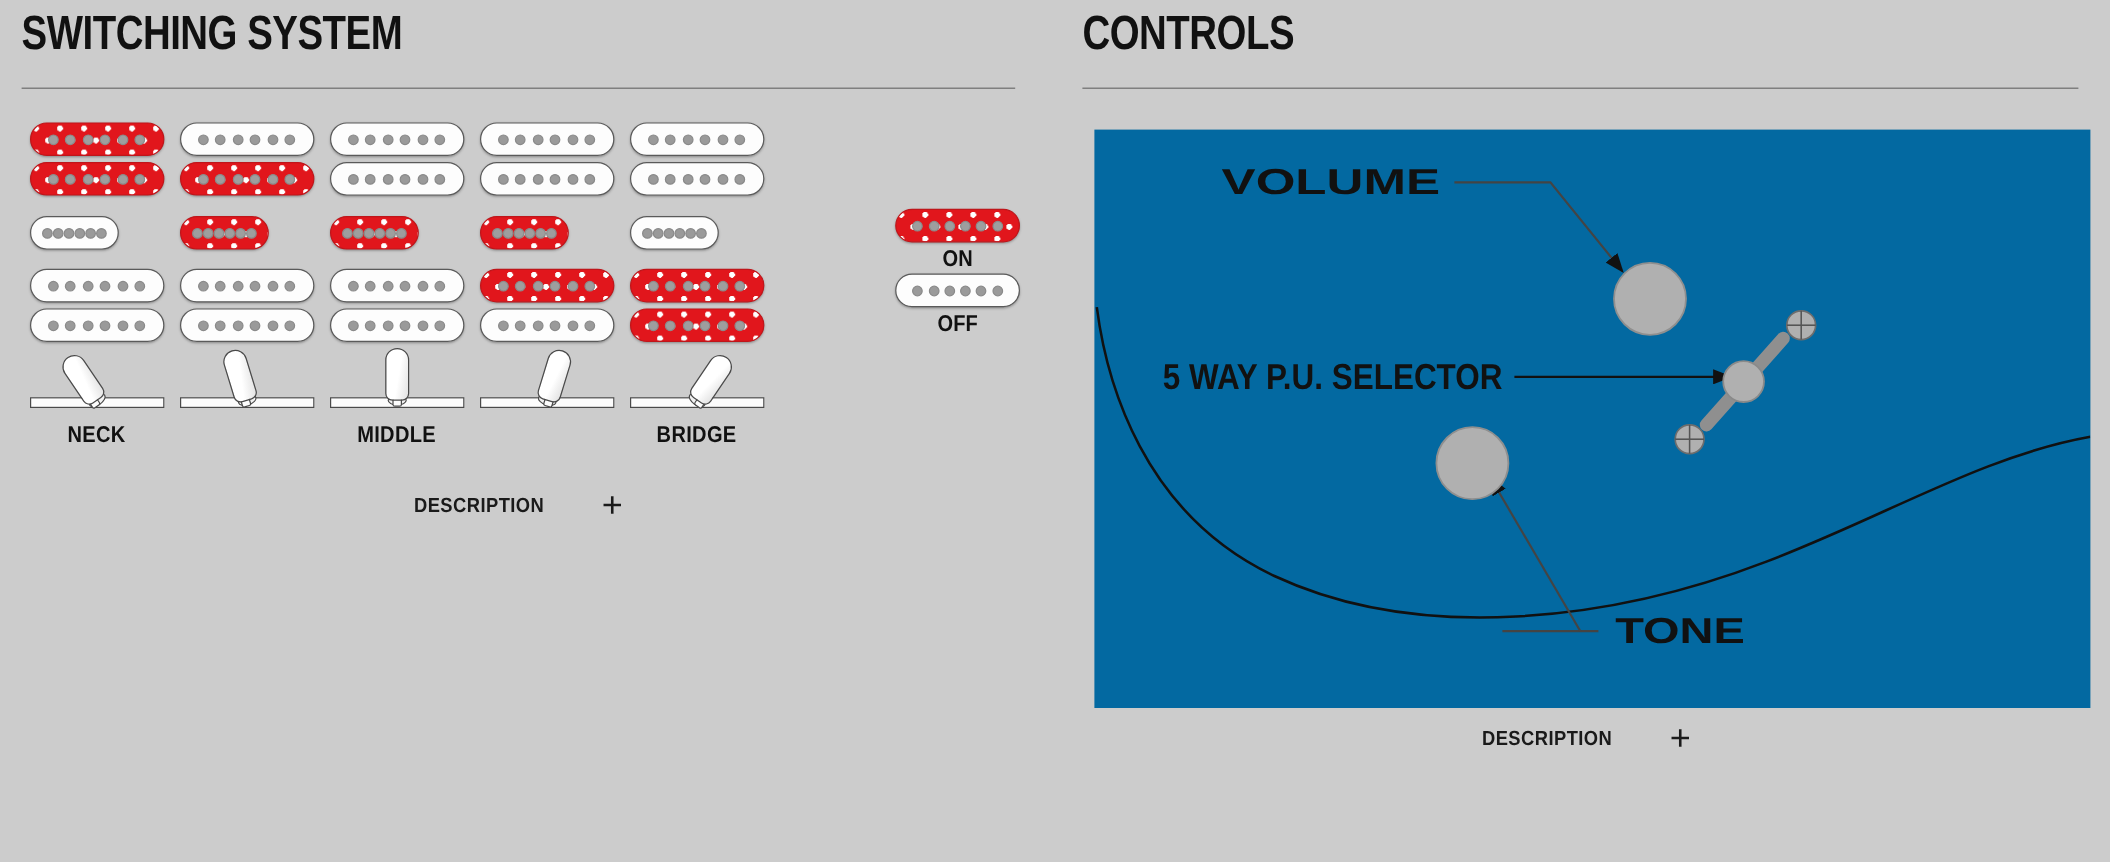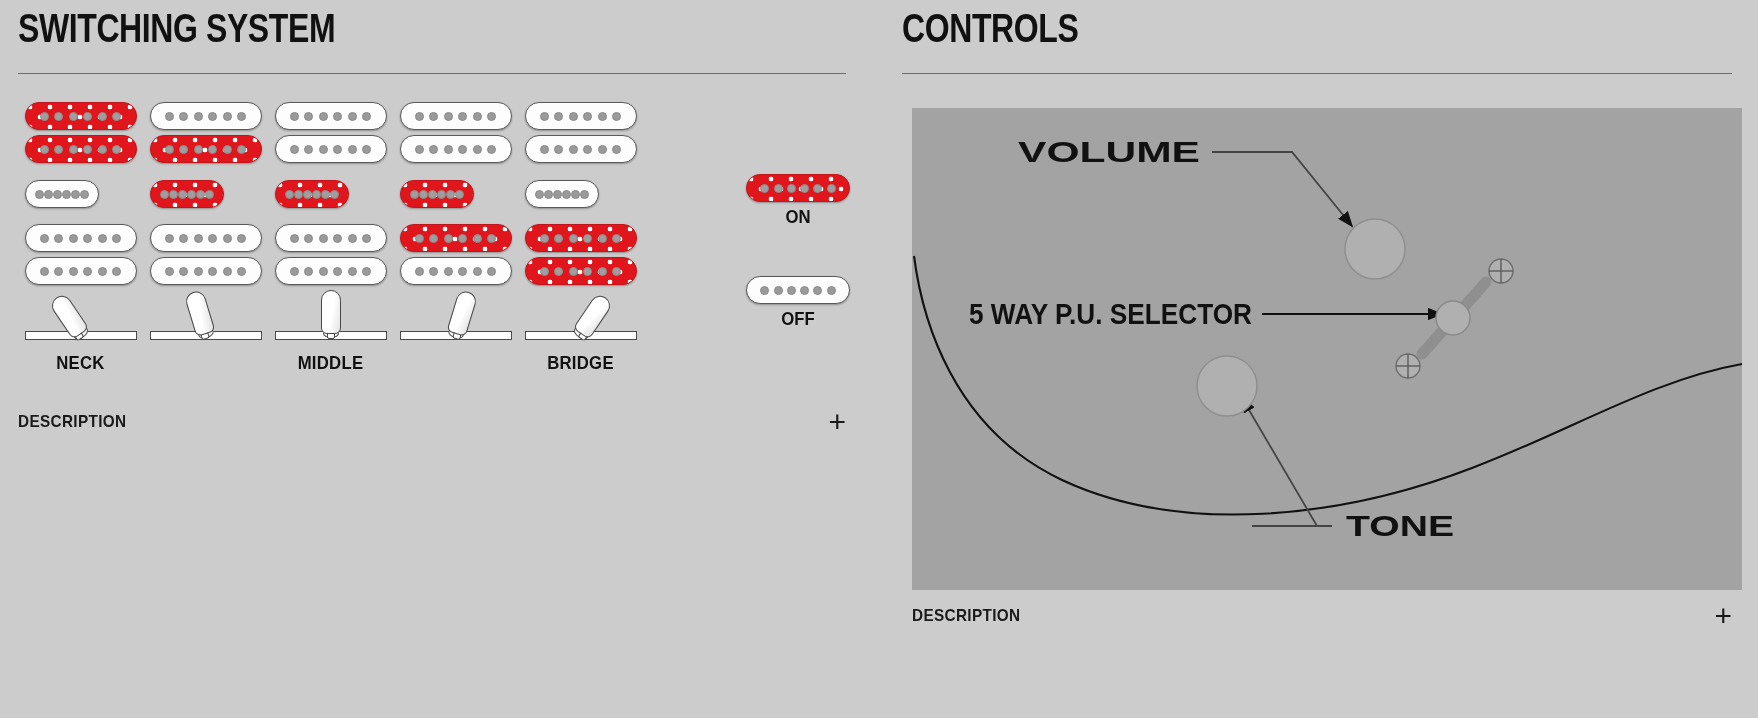--- a/index.html
+++ b/index.html
@@ -103,52 +103,52 @@
     letter-spacing: 0.3px;
     transform: scaleX(0.88);
     margin-top: 2px;
     height: 22px;
   }
 
   
   .legend {
     position: absolute; left: 720px; top: 72px; width: 120px;
   }
-  .legend-item + .legend-item { margin-top: 48px; }
+  .legend-item + .legend-item { }
   .legend-coil { width: 104px; }
   .legend-label {
     text-align: center; margin-top: 4px;
     font-family: "Liberation Sans Narrow","Liberation Sans", sans-serif;
     font-weight: bold; font-size: 19px; color: #111;
     transform: scaleX(0.88);
   }
 
   
   .desc-bar {
-    display: flex; align-items: center; justify-content: space-between; gap: 36px;
+    display: flex; align-items: center; justify-content: center; gap: 36px;
   }
   .desc-label {
     font-family: "Liberation Sans Narrow","Liberation Sans", sans-serif;
     font-weight: bold; font-size: 17px; color: #1a1a1a;
     letter-spacing: 0.4px;
     transform: scaleX(0.9); transform-origin: left center;
   }
   .plus-icon {
     font-size: 30px; line-height: 20px; color: #1a1a1a;
     font-weight: 300; font-family: "Liberation Sans", sans-serif;
     cursor: pointer;
   }
   .desc-left  { position: absolute; left: 18px; right: 34px; top: 412px; }
   .desc-right { position: absolute; left: 912px; right: 26px; top: 606px; }
 
   
   .art-box {
     position: absolute; left: 912px; top: 108px;
     width: 830px; height: 482px;
-    background: #a3a3a3;
+    background: #0369a1;
     overflow: hidden;
   }
   .art-box svg { display: block; }
 </style>
 </head>
 <body>
 
 <div class="page">
 
   <section class="panel panel-left">

